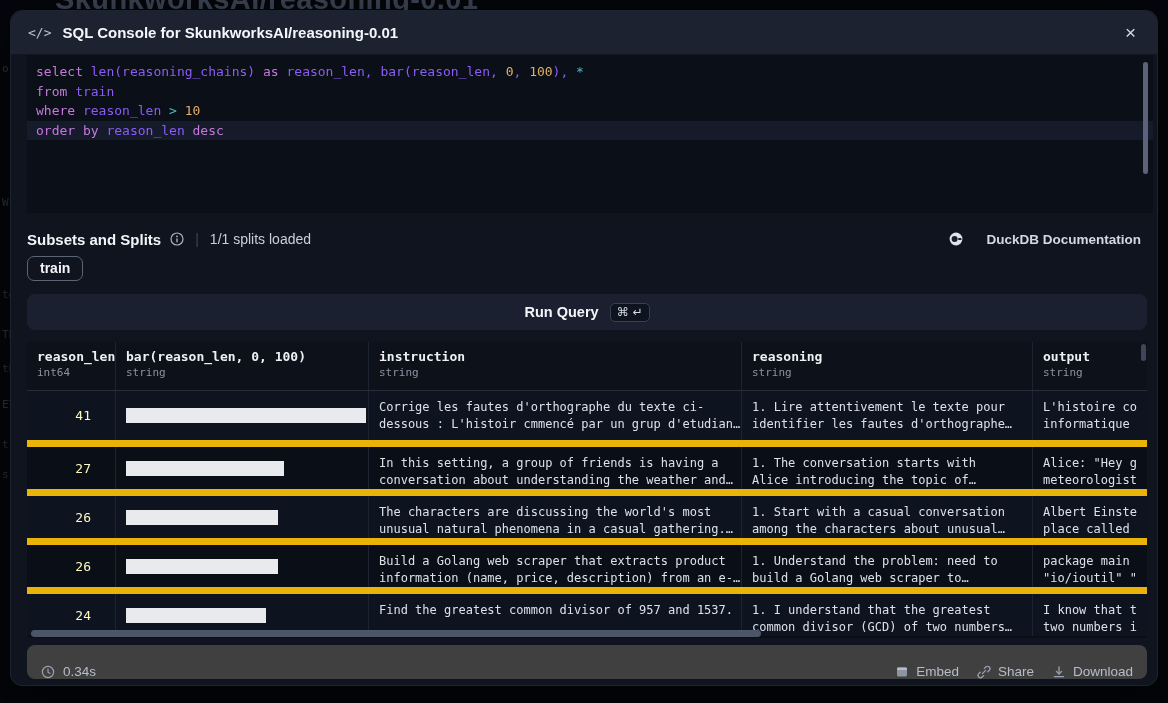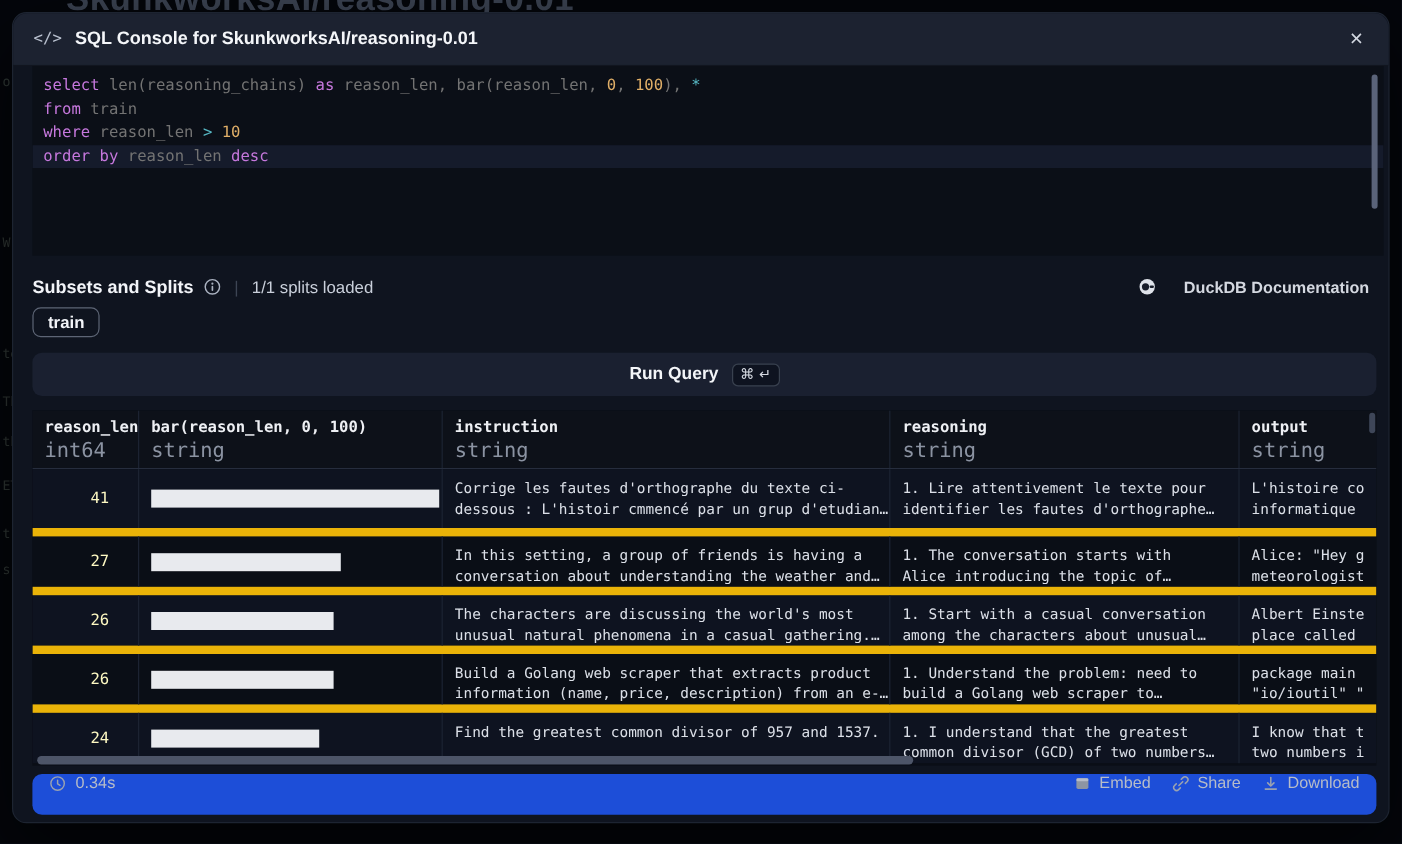--- a/index.html
+++ b/index.html
@@ -47,21 +47,21 @@
 
   
   .editor {
     position:absolute; left:16px; top:44px; width:1126px; height:158px;
     background:#0b0f17; font-family:"DejaVu Sans Mono", monospace;
     font-size:13px; line-height:19.5px; padding-top:7px; overflow:hidden;
   }
   .code-line { padding-left:9px; white-space:pre; height:19.5px; }
   .code-line.active { background:#151b2b; }
   .tok-kw  { color:#c678dd; }
-  .tok-id  { color:#737373; }
+  .tok-id  { color:#8b5cf6; }
   .tok-num { color:#e0af68; }
   .tok-op  { color:#56b6c2; }
   .tok-pl  { color:#adb4c2; }
   .editor-scrollbar {
     position:absolute; right:5px; top:7px; width:5px; height:112px;
     background:#5a6379; border-radius:3px;
   }
 
   
   .subsets-row {
@@ -104,21 +104,21 @@
     overflow:hidden; background:#0a0e16;
   }
   .t-header { display:flex; height:49px; background:#0d1119; border-bottom:1px solid #262d3d; }
   .t-hcell { padding:7px 6px 0 10px; border-right:1px solid #1c2332; overflow:hidden; }
   .t-hcell:last-child { border-right:none; }
   .col-name {
     font-family:"DejaVu Sans Mono", monospace; font-weight:bold; font-size:13px;
     color:#eef0f4; white-space:nowrap;
   }
   .col-type {
-    font-family:"DejaVu Sans Mono", monospace; font-size:17px; color:#8b93a2;
+    font-family:"DejaVu Sans Mono", monospace; font-size:11px; color:#8b93a2;
     margin-top:2px;
   }
   .t-row { display:flex; height:49px; border-top:7px solid #eab308; }
   .t-row:first-child { border-top:none; }
   .t-row:nth-child(odd) { background:#0e1320; }
   .t-row:nth-child(even) { background:#0a0e16; }
   .t-cell { border-right:1px solid #1c2332; overflow:hidden; }
   .t-cell:last-child { border-right:none; }
   .c1 { width:89px; }  .c2 { width:253px; } .c3 { width:373px; }
   .c4 { width:291px; } .c5 { width:114px; }
@@ -144,22 +144,22 @@
     background:#4d5568; border-radius:4px;
   }
   .v-thumb {
     position:absolute; right:1px; top:2px; width:5px; height:17px;
     background:#3e4658; border-radius:3px;
   }
 
   
   .modal-footer {
     position:absolute; left:16px; top:634px; width:1120px; height:34px;
-    background:#1d4ed8; border-radius:8px;
-    display:flex; align-items:flex-start; padding:0 14px; font-size:13.5px; color:#b6bcc8;
+    background:#404040; border-radius:8px;
+    display:flex; align-items:flex-end; padding:0 14px; font-size:13.5px; color:#b6bcc8;
   }
   .elapsed { display:flex; align-items:center; gap:8px; }
   .footer-actions { margin-left:auto; display:flex; gap:18px; }
   .f-btn {
     display:flex; align-items:center; gap:7px; background:none; border:none;
     color:#b6bcc8; font-size:13.5px; font-family:inherit; cursor:pointer; padding:0;
   }
   svg { display:block; }
 </style>
 </head>

